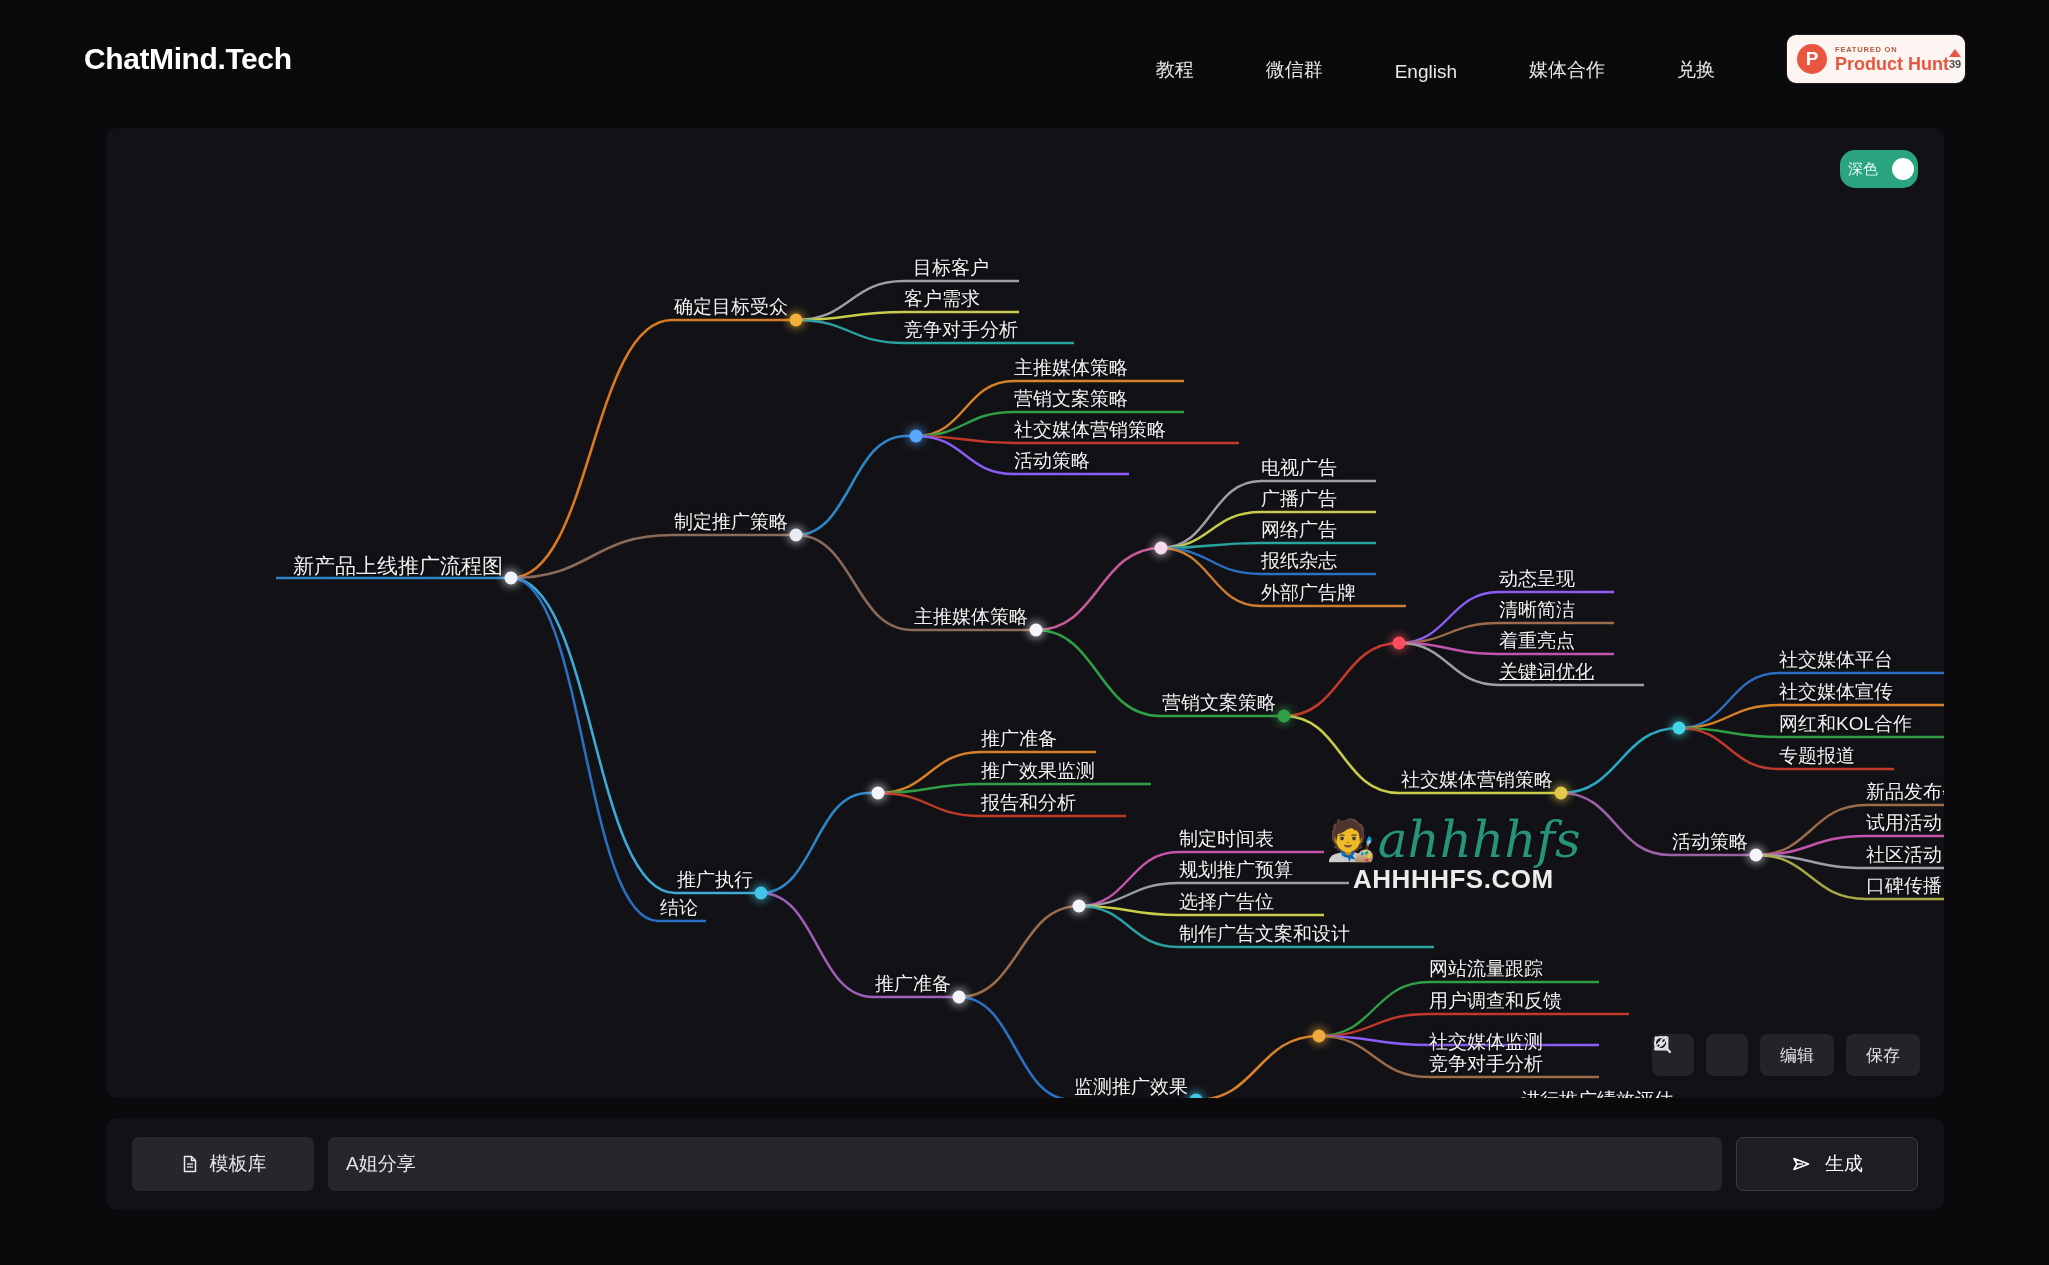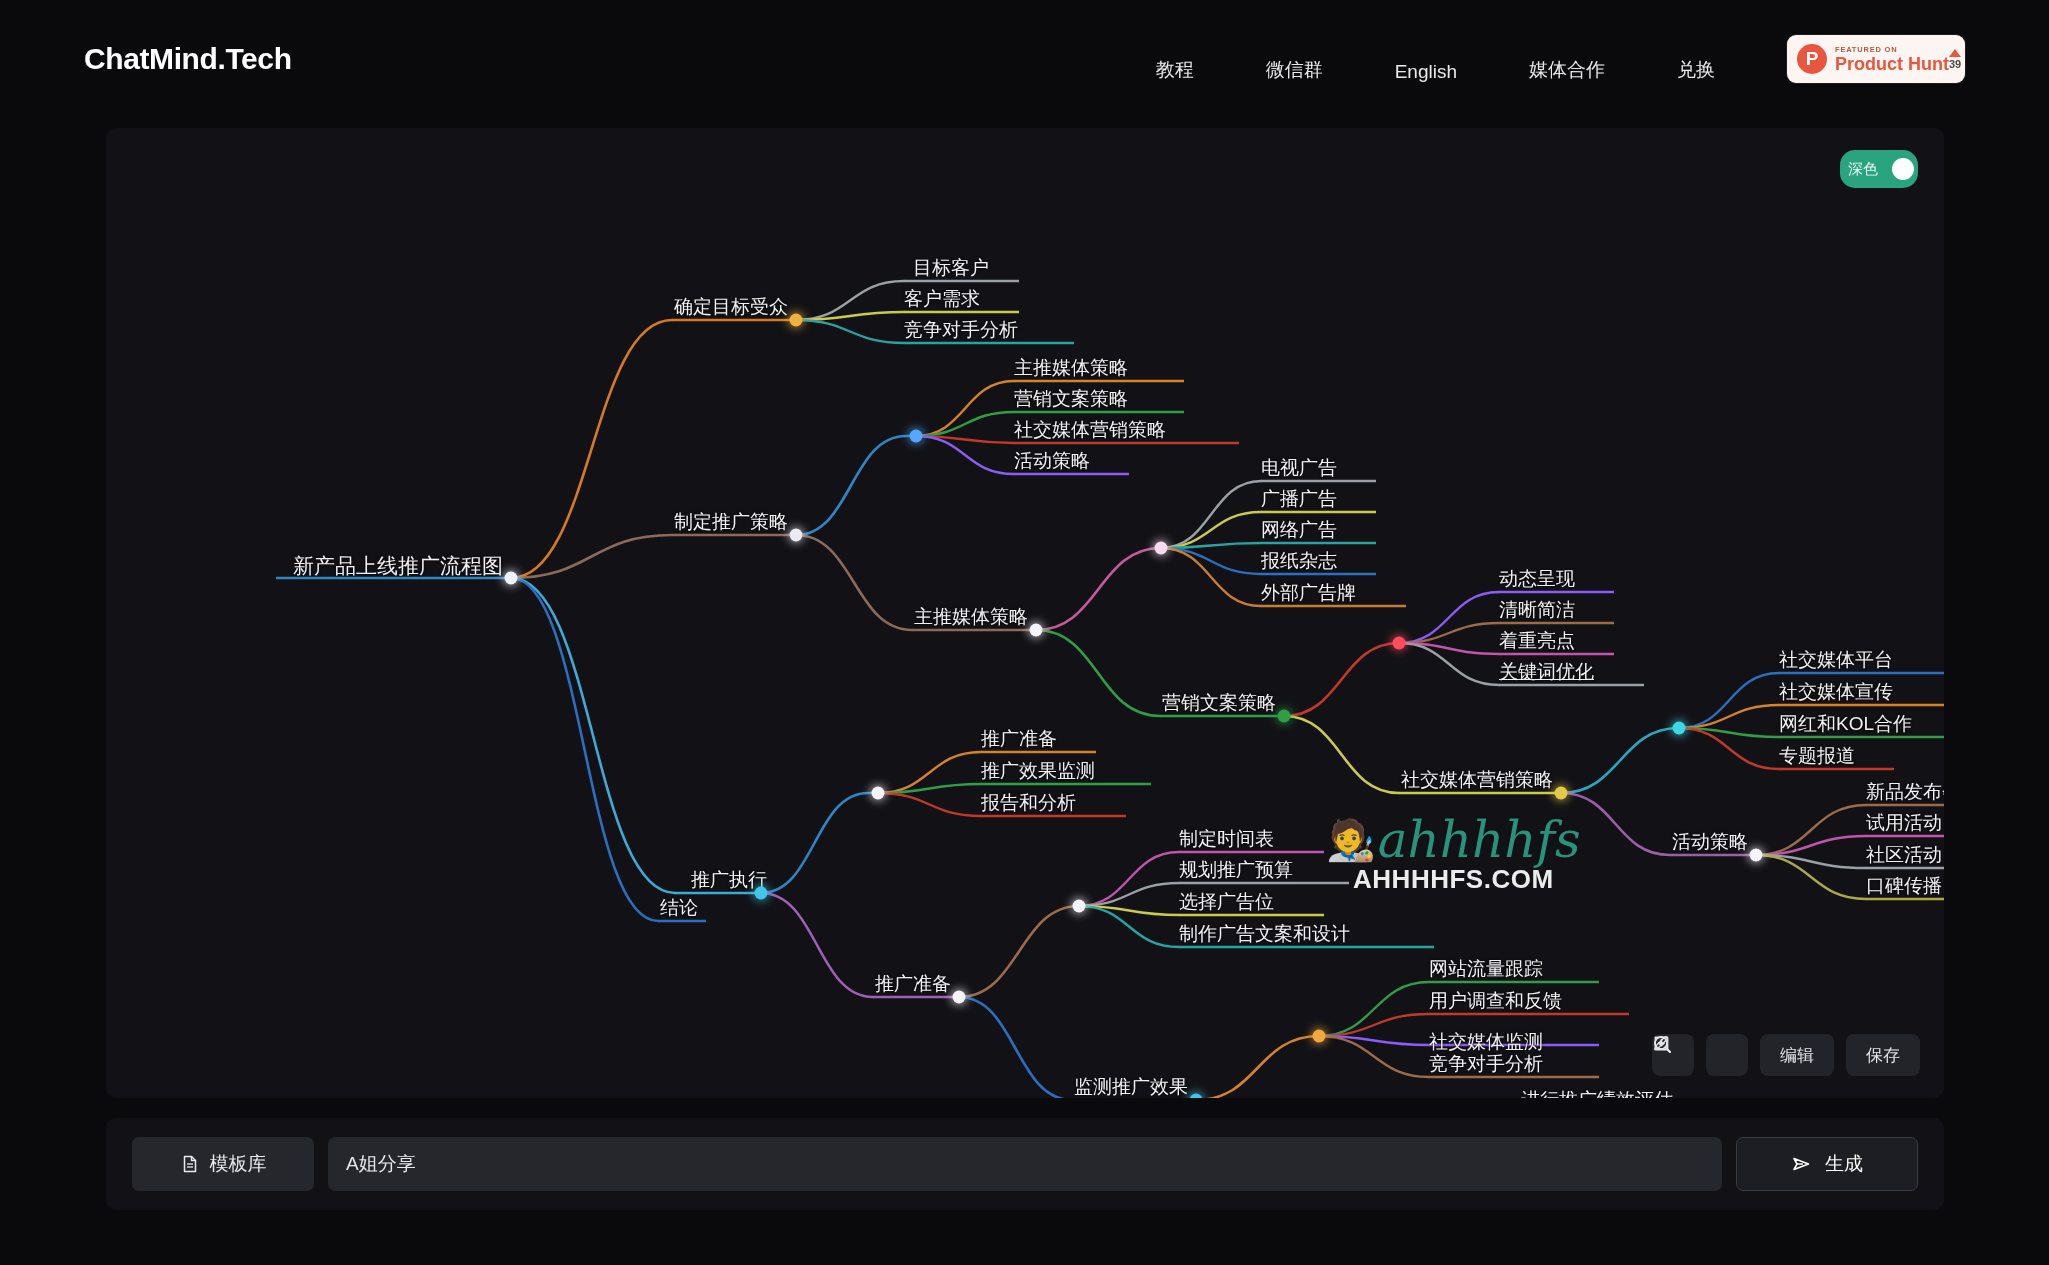--- a/index.html
+++ b/index.html
@@ -292,21 +292,21 @@
         <div class="node-label right" style="left: 1673px; top: 532px;">社交媒体平台</div>
         <div class="node-label right" style="left: 1673px; top: 564px;">社交媒体宣传</div>
         <div class="node-label right" style="left: 1673px; top: 596px;">网红和KOL合作</div>
         <div class="node-label right" style="left: 1673px; top: 628px;">专题报道</div>
         <div class="node-label" style="left: 1642px; top: 714px;">活动策略</div>
         <div class="node-dot" style="left: 1650px; top: 727px; background: rgb(244, 244, 251); box-shadow: rgba(244, 244, 251, 0.6) 0px 0px 9px 2px;"></div>
         <div class="node-label right" style="left: 1760px; top: 664px;">新品发布会</div>
         <div class="node-label right" style="left: 1760px; top: 695px;">试用活动</div>
         <div class="node-label right" style="left: 1760px; top: 727px;">社区活动</div>
         <div class="node-label right" style="left: 1760px; top: 758px;">口碑传播</div>
-        <div class="node-label" style="left: 661px; top: 752px;">推广执行</div>
+        <div class="node-label" style="left: 647px; top: 752px;">推广执行</div>
         <div class="node-dot" style="left: 655px; top: 765px; background: rgb(63, 198, 232); box-shadow: rgba(63, 198, 232, 0.6) 0px 0px 9px 2px;"></div>
         <div class="node-label" style="left: 592px; top: 780px;">结论</div>
         <div class="node-dot" style="left: 772px; top: 665px; background: rgb(244, 244, 251); box-shadow: rgba(244, 244, 251, 0.6) 0px 0px 9px 2px;"></div>
         <div class="node-label right" style="left: 875px; top: 611px;">推广准备</div>
         <div class="node-label right" style="left: 875px; top: 643px;">推广效果监测</div>
         <div class="node-label right" style="left: 875px; top: 675px;">报告和分析</div>
         <div class="node-label" style="left: 845px; top: 856px;">推广准备</div>
         <div class="node-dot" style="left: 853px; top: 869px; background: rgb(244, 244, 251); box-shadow: rgba(244, 244, 251, 0.6) 0px 0px 9px 2px;"></div>
         <div class="node-label right" style="left: 1073px; top: 711px;">制定时间表</div>
         <div class="node-label right" style="left: 1073px; top: 742px;">规划推广预算</div>

